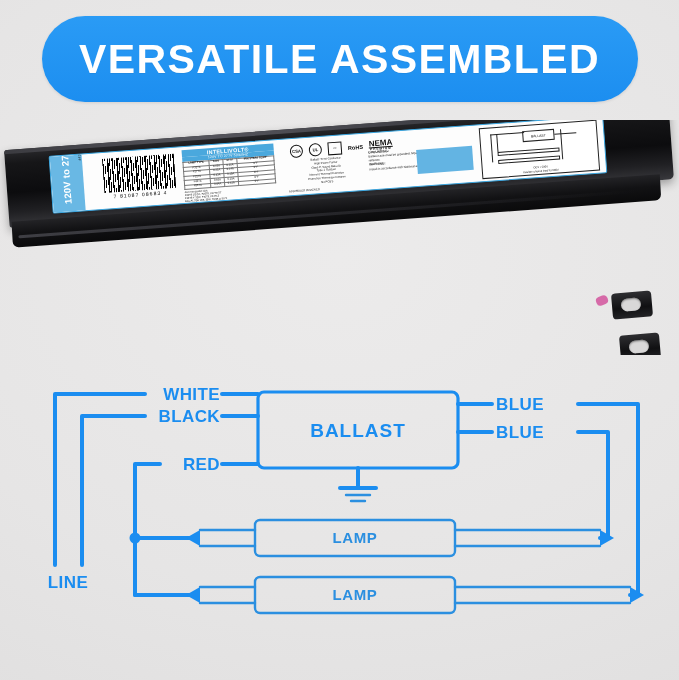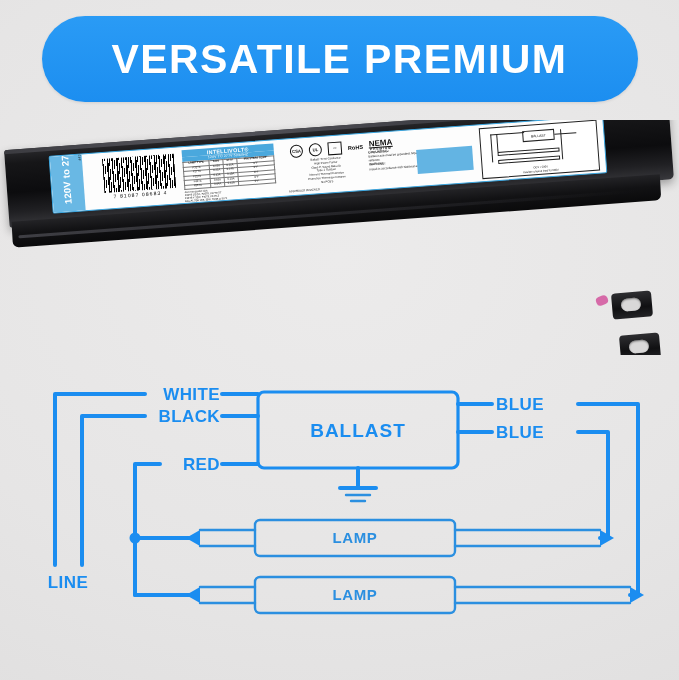--- a/index.html
+++ b/index.html
@@ -290,21 +290,21 @@
   }
   .lampbox {
     stroke: #2b8fe0; stroke-width: 2.4; fill: none;
   }
 </style>
 </head>
 <body>
 
 <div class="banner-wrap">
   <div class="banner">
-    <div class="banner-title">VERSATILE PREMIUM</div>
+    <div class="banner-title">VERSATILE ASSEMBLED</div>
   </div>
 </div>
 
 <div class="product-area">
 
   <div class="bracket br1">
       <div class="hole"></div>
     </div>
   <div class="bracket br2">
       <div class="hole"></div>

